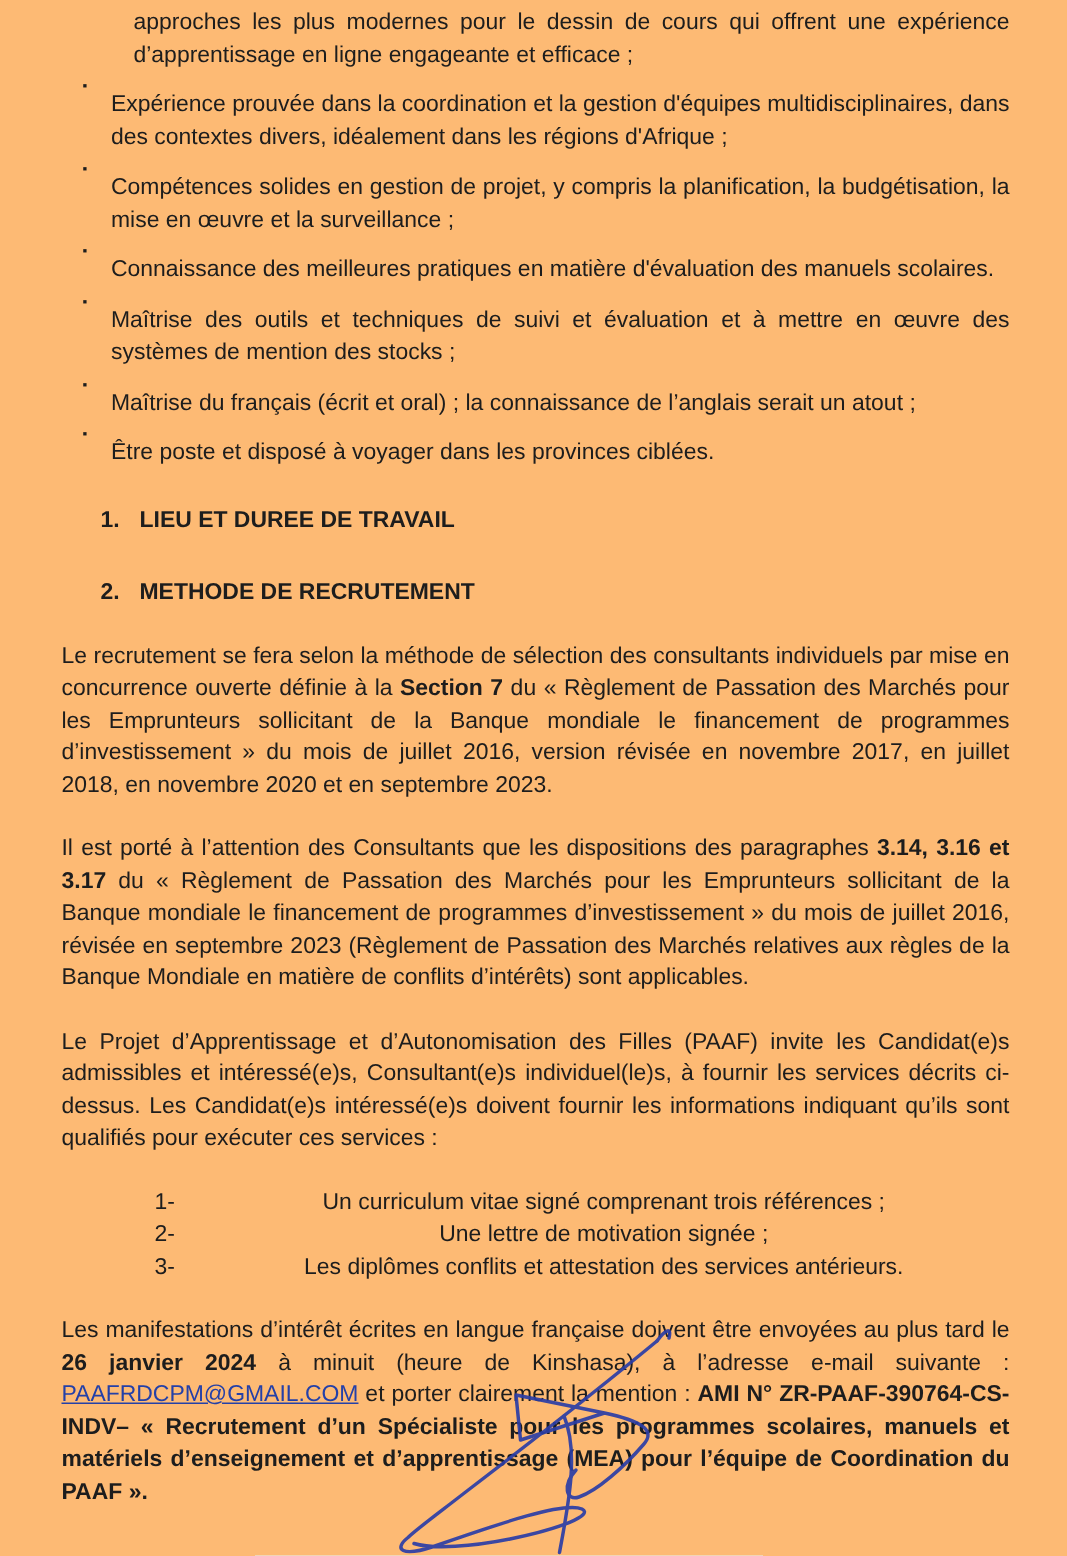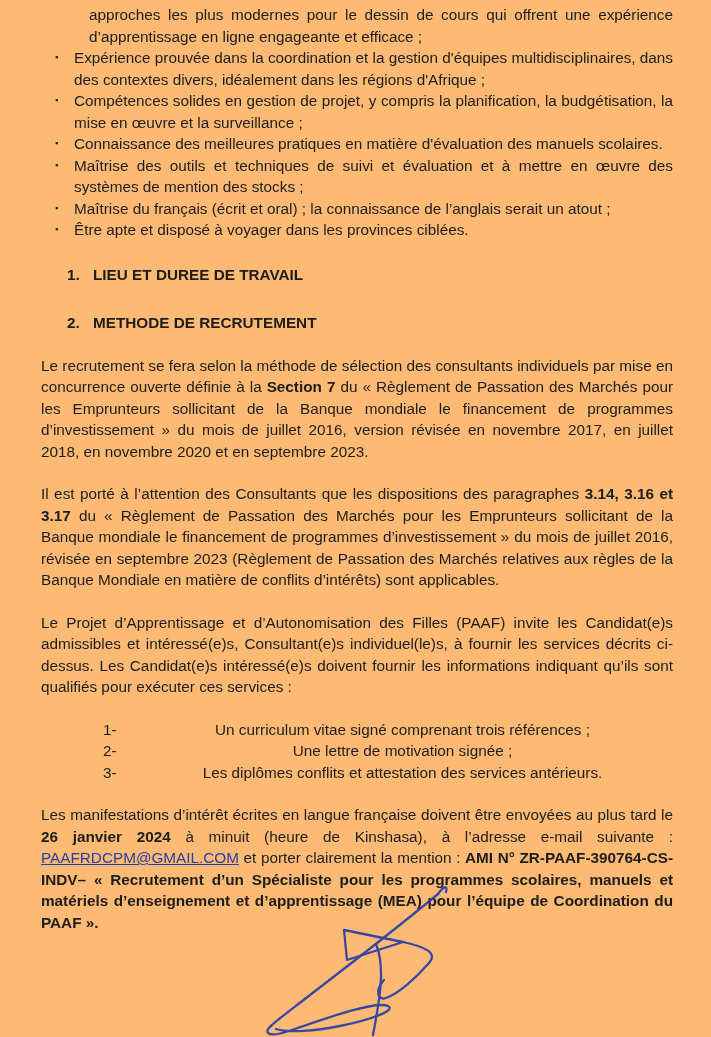--- a/index.html
+++ b/index.html
@@ -23,21 +23,21 @@
   
   ul.bullets{list-style:none;margin:0;padding:0;}
   ul.bullets li{display:flex;align-items:flex-start;}
   ul.bullets .marker{
     flex:0 0 33px;
     padding-left:14px;
     box-sizing:border-box;
     font-size:9px;
     line-height:21.5px;
   }
-  ul.bullets .btxt{flex:1;text-align:justify;}
+  ul.bullets .btxt{flex:1;text-align:justify;margin-top:12px;}
   
   .heading{display:flex;font-weight:bold;margin-top:23px;}
   .heading .hnum{flex:0 0 26px;margin-left:26px;}
   .heading.h2{margin-top:27px;}
   .para{margin-top:21px;}
   
   ol.reqs{list-style:none;margin:21px 0 0 0;padding:0;}
   ol.reqs li{display:flex;}
   ol.reqs .rnum{flex:0 0 29px;margin-left:62px;}
   ol.reqs .rtxt{flex:1;text-align:center;}
@@ -72,21 +72,21 @@
     <li>
       <span class="marker">▪</span>
       <span class="btxt">Maîtrise des outils et techniques de suivi et évaluation et à mettre en œuvre des systèmes de mention des stocks ;</span>
     </li>
     <li>
       <span class="marker">▪</span>
       <span class="btxt">Maîtrise du français (écrit et oral) ; la connaissance de l’anglais serait un atout ;</span>
     </li>
     <li>
       <span class="marker">▪</span>
-      <span class="btxt">Être apte et disposé à voyager dans les provinces ciblées.</span>
+      <span class="btxt">Être poste et disposé à voyager dans les provinces ciblées.</span>
     </li>
   </ul>
 
   <div class="heading">
     <span class="hnum">1.</span>
     <span>LIEU ET DUREE DE TRAVAIL</span>
   </div>
 
   <div class="heading h2">
     <span class="hnum">2.</span>

